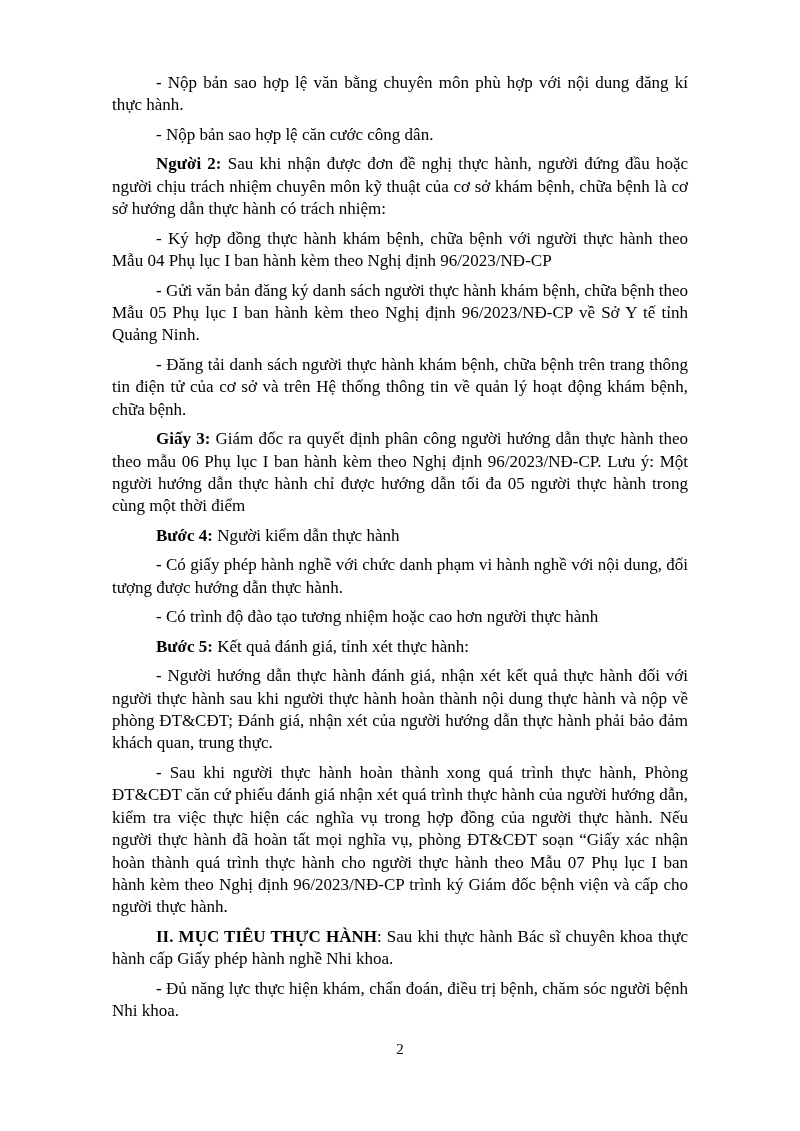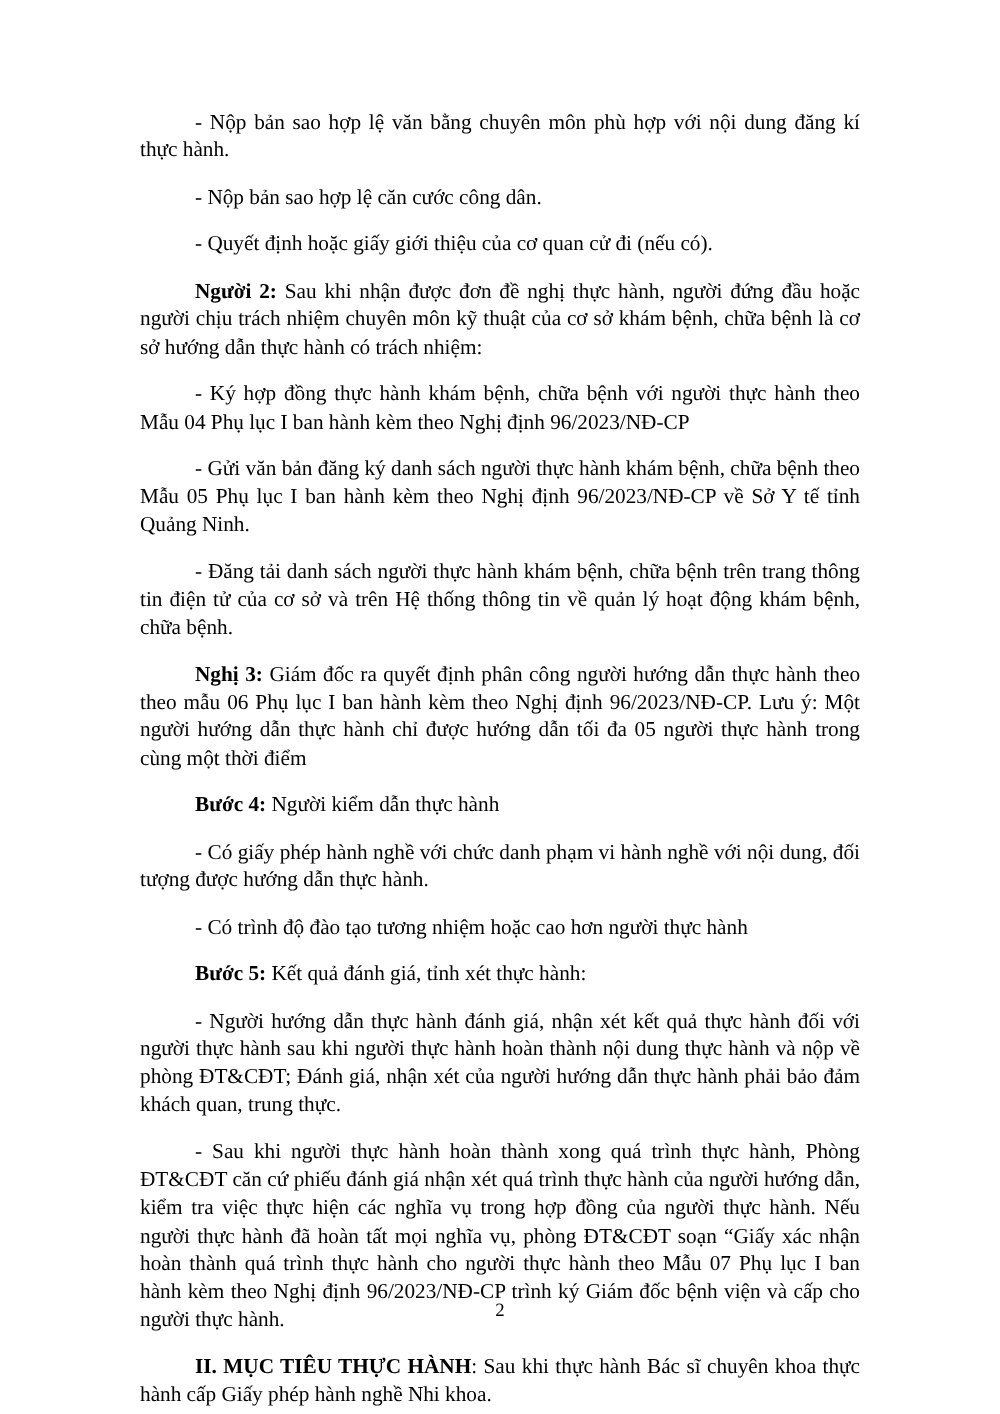--- a/index.html
+++ b/index.html
@@ -20,21 +20,21 @@
   .content {
     position: absolute;
     top: 72px;
     left: 112px;
     width: 576px;
     font-size: 17px;
     line-height: 1.32;
     text-align: justify;
   }
   .content p.para {
-    margin: 15px 0 7px 0;
+    margin: 0 0 7px 0;
     text-indent: 44px;
   }
   .content .bold {
     font-weight: bold;
   }
   .page-number {
     position: absolute;
     top: 1041px;
     left: 0;
     width: 800px;
@@ -43,26 +43,25 @@
     color: #000000;
   }
 </style>
 </head>
 <body>
 
 <div class="page">
   <div class="content" id="doc-body">
       <p class="para"><span class="">- Nộp bản sao hợp lệ văn bằng chuyên môn phù hợp với nội dung đăng kí thực hành.</span></p>
       <p class="para"><span class="">- Nộp bản sao hợp lệ căn cước công dân.</span></p>
-      <p class="para"><span class="">- Quyết định hoặc giấy giới thiệu của cơ quan cử đi (nếu có).</span></p>
       <p class="para"><span class="bold">Người 2:</span><span class=""> Sau khi nhận được đơn đề nghị thực hành, người đứng đầu hoặc người chịu trách nhiệm chuyên môn kỹ thuật của cơ sở khám bệnh, chữa bệnh là cơ sở hướng dẫn thực hành có trách nhiệm:</span></p>
       <p class="para"><span class="">- Ký hợp đồng thực hành khám bệnh, chữa bệnh với người thực hành theo Mẫu 04 Phụ lục I ban hành kèm theo Nghị định 96/2023/NĐ-CP</span></p>
       <p class="para"><span class="">- Gửi văn bản đăng ký danh sách người thực hành khám bệnh, chữa bệnh theo Mẫu 05 Phụ lục I ban hành kèm theo Nghị định 96/2023/NĐ-CP về Sở Y tế tỉnh Quảng Ninh.</span></p>
       <p class="para"><span class="">- Đăng tải danh sách người thực hành khám bệnh, chữa bệnh trên trang thông tin điện tử của cơ sở và trên Hệ thống thông tin về quản lý hoạt động khám bệnh, chữa bệnh.</span></p>
-      <p class="para"><span class="bold">Nghị 3:</span><span class=""> Giám đốc ra quyết định phân công người hướng dẫn thực hành theo theo mẫu 06 Phụ lục I ban hành kèm theo Nghị định 96/2023/NĐ-CP. Lưu ý: Một người hướng dẫn thực hành chỉ được hướng dẫn tối đa 05 người thực hành trong cùng một thời điểm</span></p>
+      <p class="para"><span class="bold">Giấy 3:</span><span class=""> Giám đốc ra quyết định phân công người hướng dẫn thực hành theo theo mẫu 06 Phụ lục I ban hành kèm theo Nghị định 96/2023/NĐ-CP. Lưu ý: Một người hướng dẫn thực hành chỉ được hướng dẫn tối đa 05 người thực hành trong cùng một thời điểm</span></p>
       <p class="para"><span class="bold">Bước 4:</span><span class=""> Người kiểm dẫn thực hành</span></p>
       <p class="para"><span class="">- Có giấy phép hành nghề với chức danh phạm vi hành nghề với nội dung, đối tượng được hướng dẫn thực hành.</span></p>
       <p class="para"><span class="">- Có trình độ đào tạo tương nhiệm hoặc cao hơn người thực hành</span></p>
       <p class="para"><span class="bold">Bước 5:</span><span class=""> Kết quả đánh giá, tỉnh xét thực hành:</span></p>
       <p class="para"><span class="">- Người hướng dẫn thực hành đánh giá, nhận xét kết quả thực hành đối với người thực hành sau khi người thực hành hoàn thành nội dung thực hành và nộp về phòng ĐT&amp;CĐT; Đánh giá, nhận xét của người hướng dẫn thực hành phải bảo đảm khách quan, trung thực.</span></p>
       <p class="para"><span class="">- Sau khi người thực hành hoàn thành xong quá trình thực hành, Phòng ĐT&amp;CĐT căn cứ phiếu đánh giá nhận xét quá trình thực hành của người hướng dẫn, kiểm tra việc thực hiện các nghĩa vụ trong hợp đồng của người thực hành. Nếu người thực hành đã hoàn tất mọi nghĩa vụ, phòng ĐT&amp;CĐT soạn “Giấy xác nhận hoàn thành quá trình thực hành cho người thực hành theo Mẫu 07 Phụ lục I ban hành kèm theo Nghị định 96/2023/NĐ-CP trình ký Giám đốc bệnh viện và cấp cho người thực hành.</span></p>
       <p class="para"><span class="bold">II. MỤC TIÊU THỰC HÀNH</span><span class="">: Sau khi thực hành Bác sĩ chuyên khoa thực hành cấp Giấy phép hành nghề Nhi khoa.</span></p>
       <p class="para"><span class="">- Đủ năng lực thực hiện khám, chẩn đoán, điều trị bệnh, chăm sóc người bệnh Nhi khoa.</span></p>
     </div>
   <div class="page-number">2</div>

